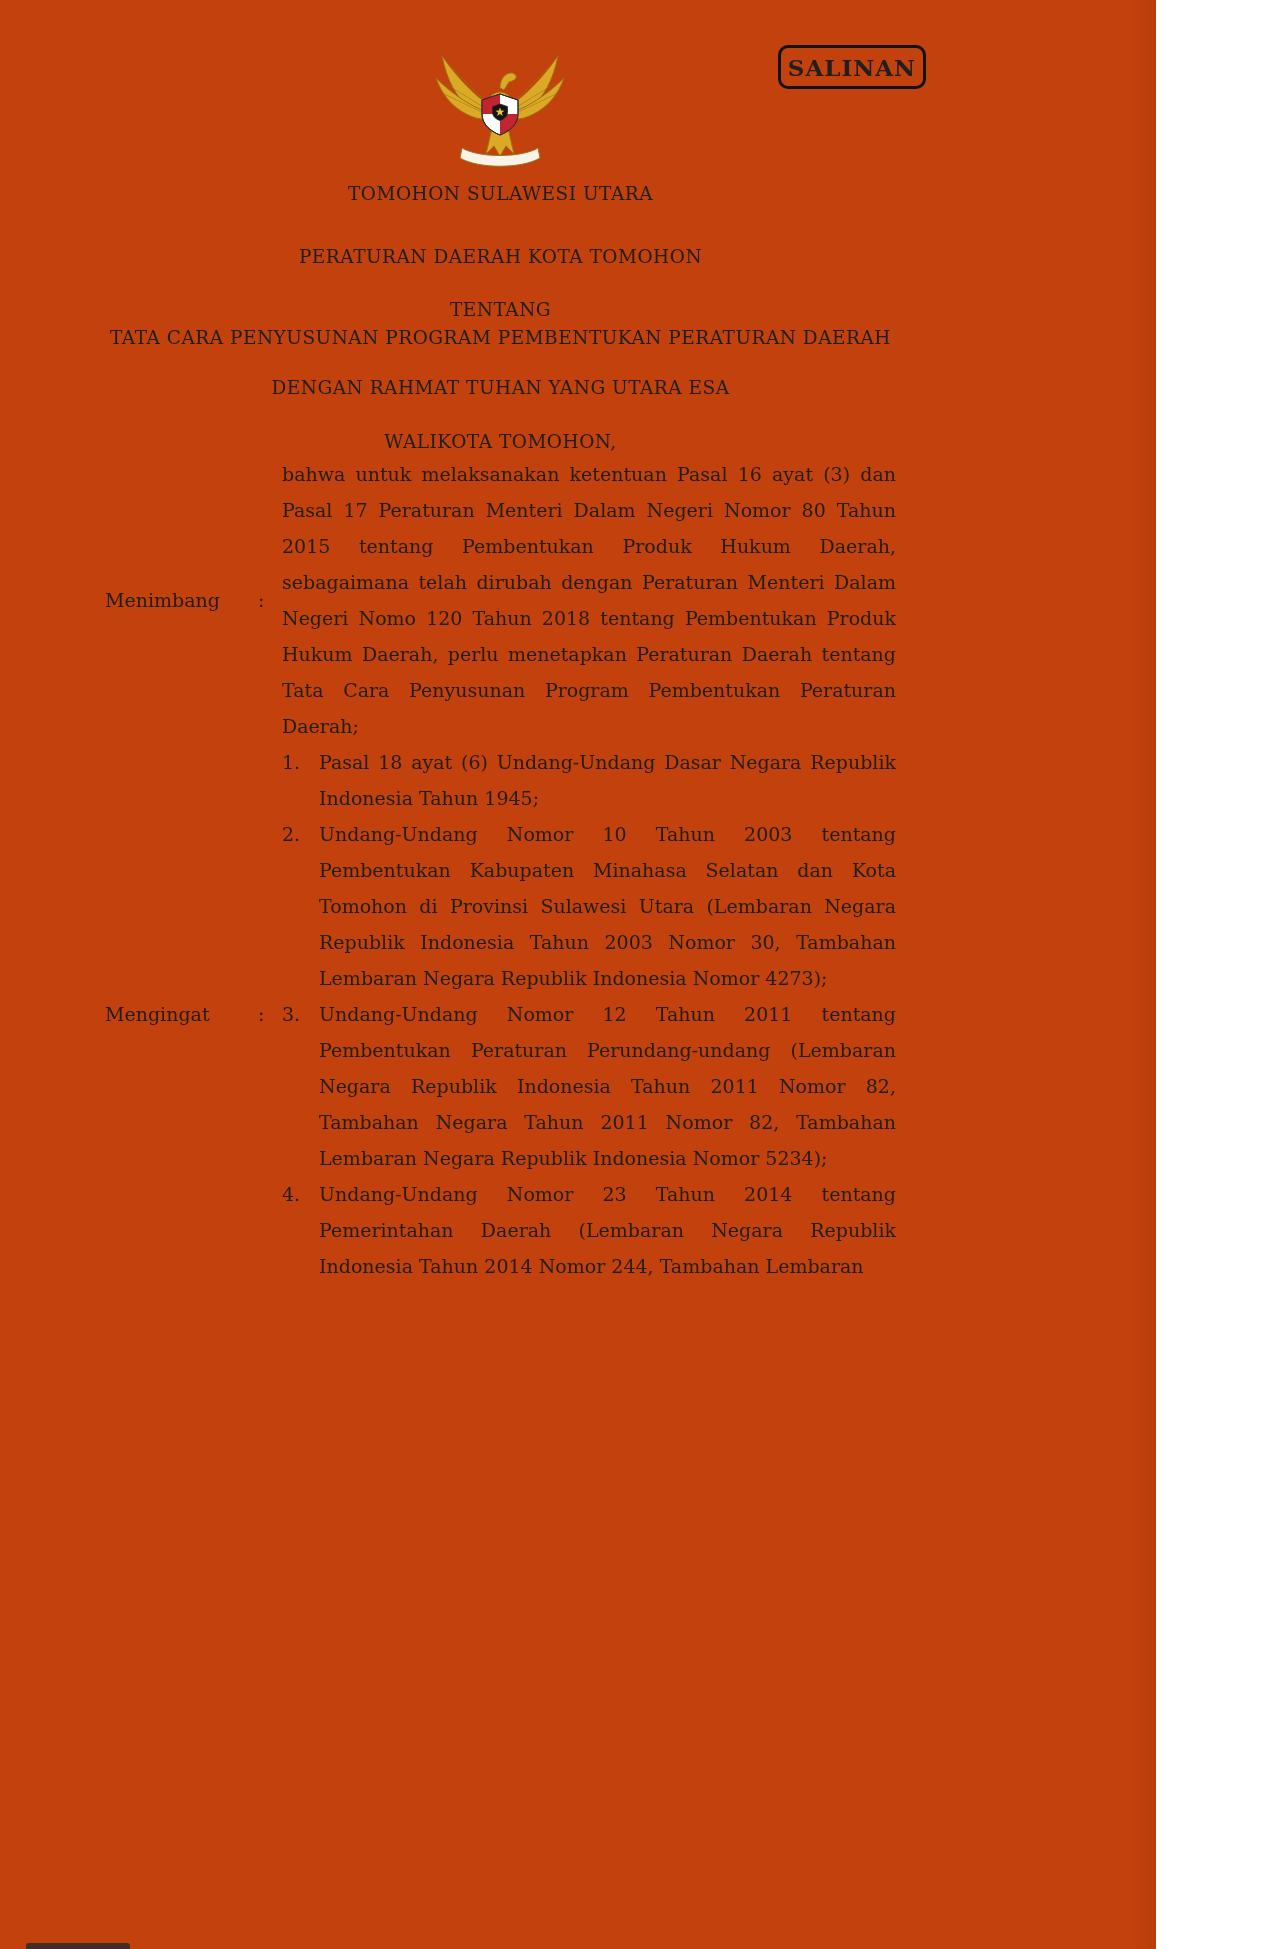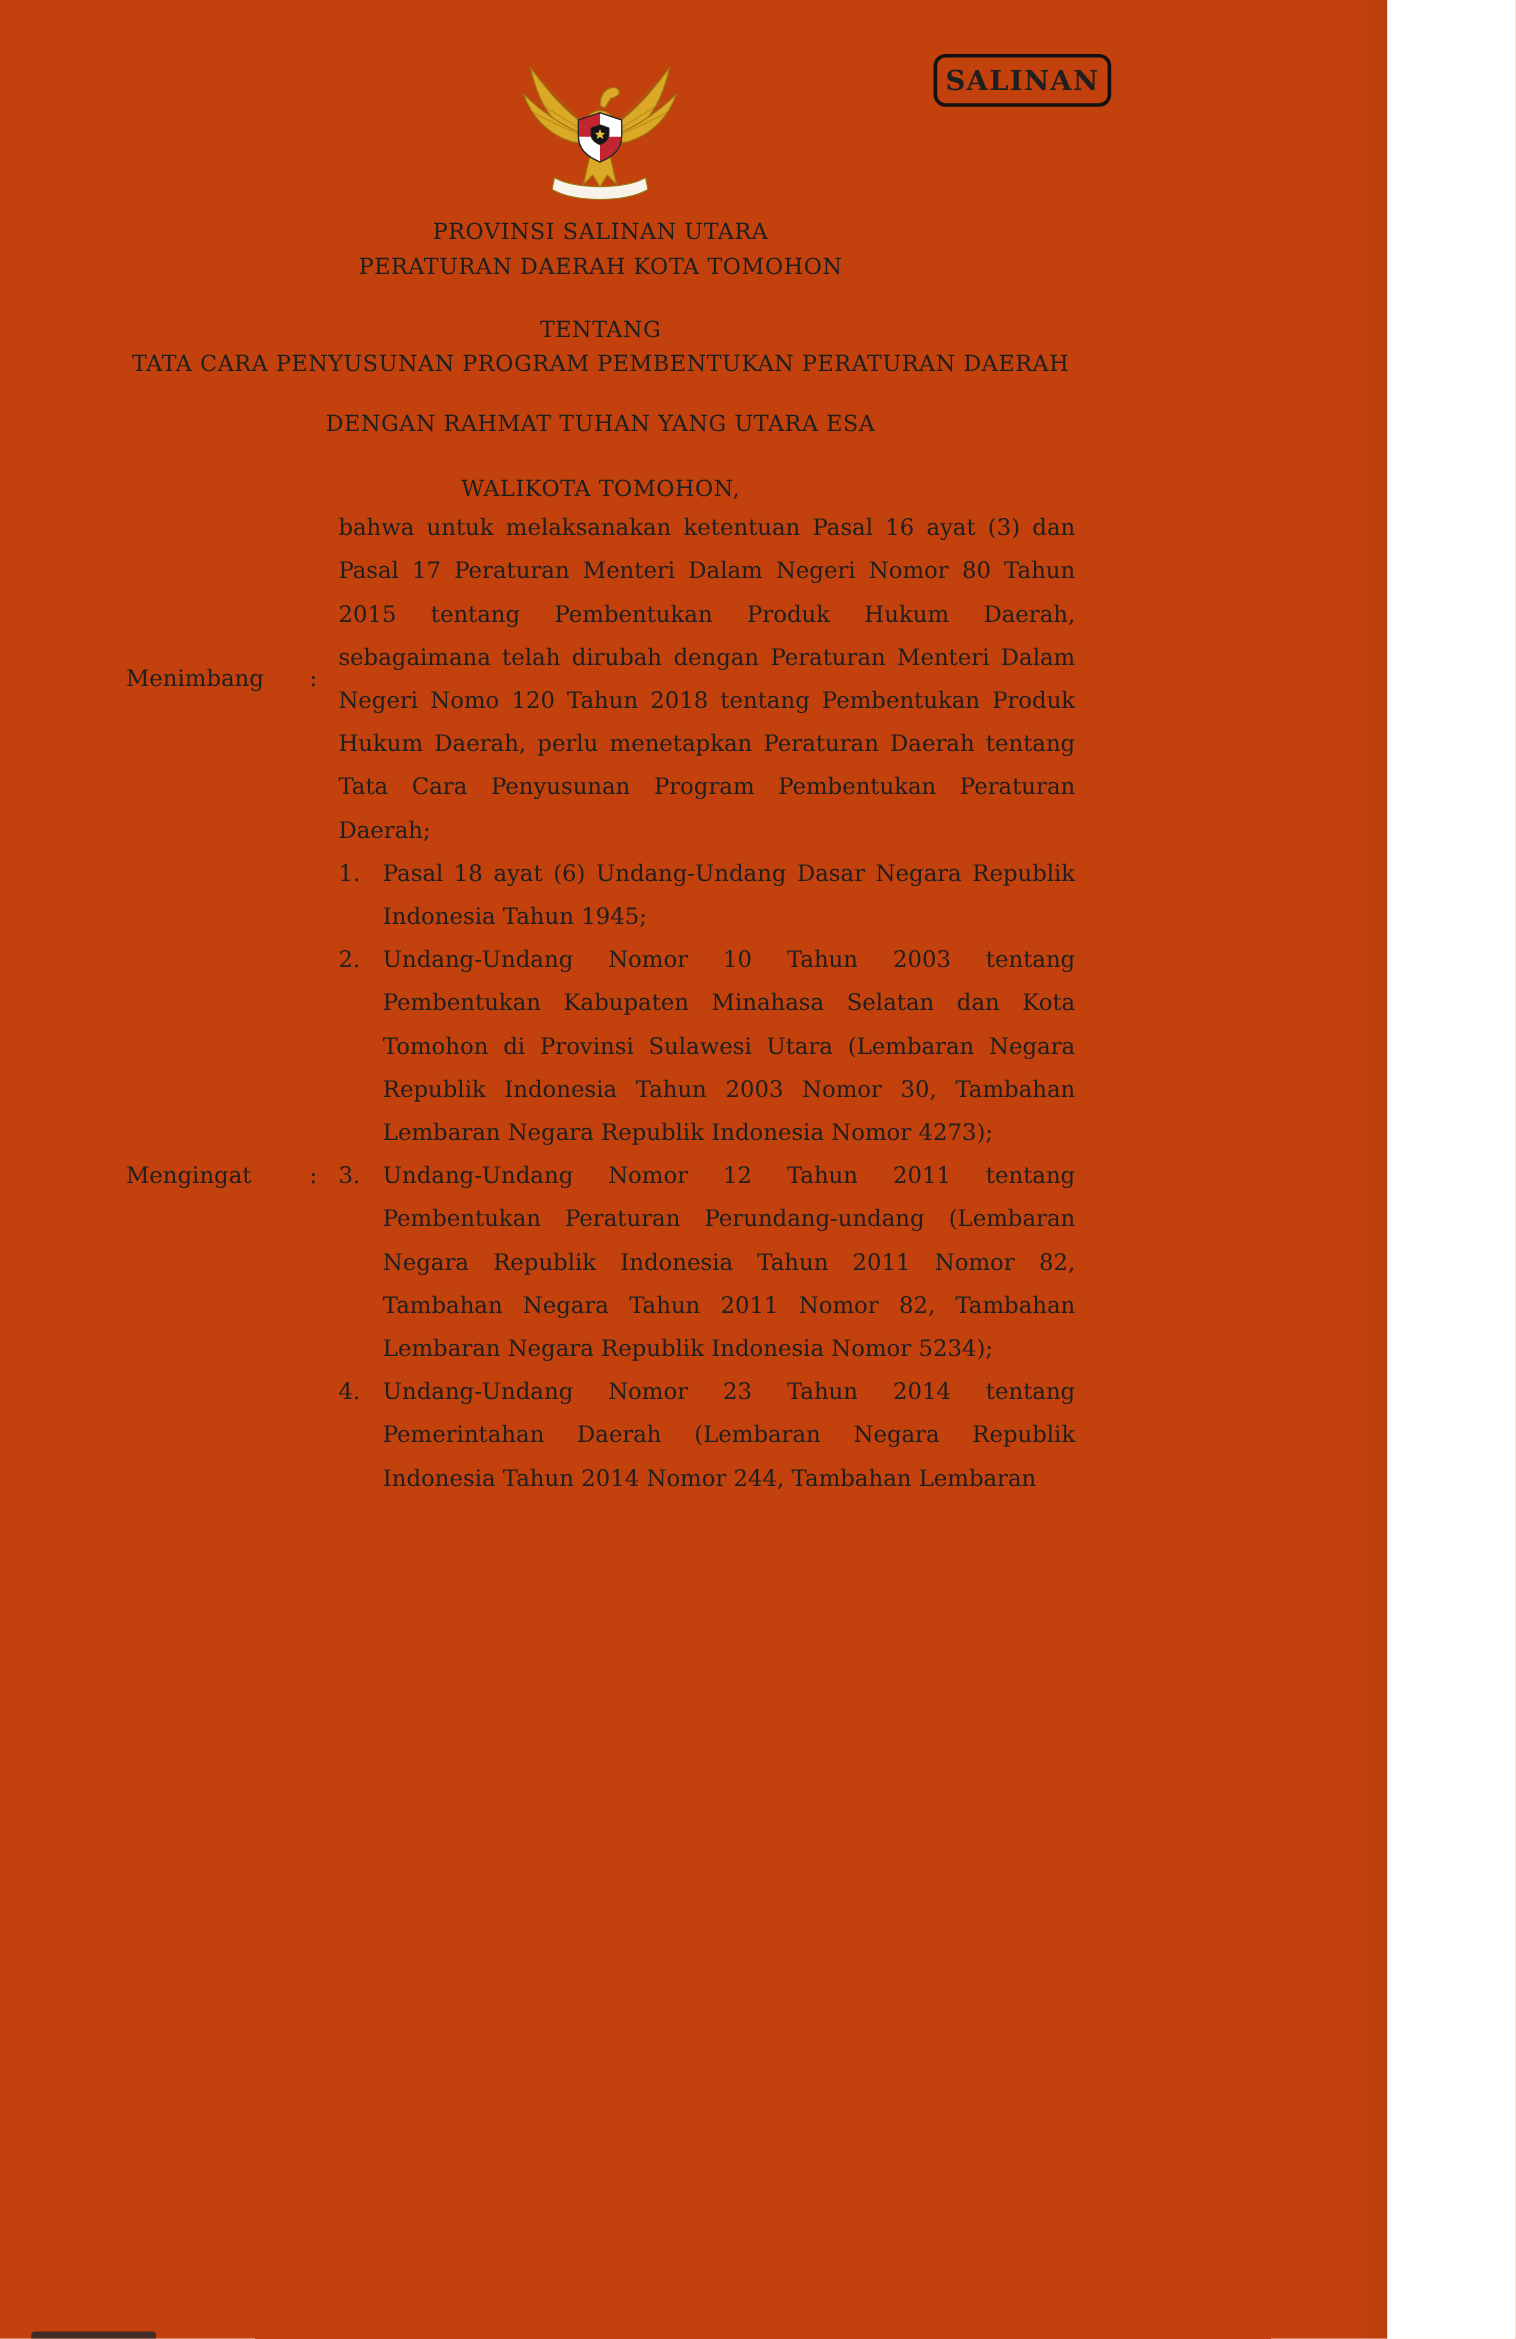--- a/index.html
+++ b/index.html
@@ -33,21 +33,21 @@
   .emblem { position: absolute; left: 425px; top: 50px; width: 150px; height: 118px; }
   .content {
     position: absolute; left: 105px; top: 180px; width: 791px;
     font-size: 19px;
   }
   .h1 {
     text-align: center; line-height: 28px; letter-spacing: 0.5px;
     font-size: 18.5px; white-space: nowrap;
   }
   .title-line { line-height: 30px; }
-  .mt34 { }
+  .mt34 { margin-top: 34px; }
   .mt24 { margin-top: 24px; }
   .mt22 { margin-top: 22px; }
   .mt26 { margin-top: 26px; }
   .num2 {
     font-family: "DejaVu Sans", sans-serif;
     font-size: 16.5px;
     margin: 0 40px 0 22px;
   }
   .body { line-height: 36px; }
   .row { display: flex; align-items: center; }
@@ -102,21 +102,21 @@
         <path d="M66,64 L84,64 C84,74 76,81 66,85 Z" fill="#C42430" stroke="none"></path>
         <path d="M66,44 L84,50 L84,64 C84,74 76,81 66,85 C56,81 48,74 48,64 L48,50 Z" fill="none"></path>
       </g>
       <path d="M66,54 l7.5,2.6 v5.4 c0,4.2 -3.2,7 -7.5,8.6 c-4.3,-1.6 -7.5,-4.4 -7.5,-8.6 v-5.4 Z" fill="#151515" stroke="#2b2b2b" stroke-width="0.8"></path>
       <polygon points="66,57.5 67.2,60.6 70.4,60.8 67.9,62.8 68.8,65.9 66,64.1 63.2,65.9 64.1,62.8 61.6,60.8 64.8,60.6" fill="#E8C23A"></polygon>
     </svg>
   </div>
 
   <div class="content">
 
-    <div class="h1">PROVINSI SALINAN UTARA</div>
+    <div class="h1">TOMOHON SULAWESI UTARA</div>
 
     <div class="h1 title-line mt34">PERATURAN DAERAH KOTA TOMOHON</div>
 
     <div class="h1 mt24">TENTANG</div>
     <div class="h1">TATA CARA PENYUSUNAN PROGRAM PEMBENTUKAN PERATURAN DAERAH</div>
 
     <div class="h1 mt22">DENGAN RAHMAT TUHAN YANG UTARA ESA</div>
 
     <div class="h1 mt26">WALIKOTA TOMOHON,</div>
 

